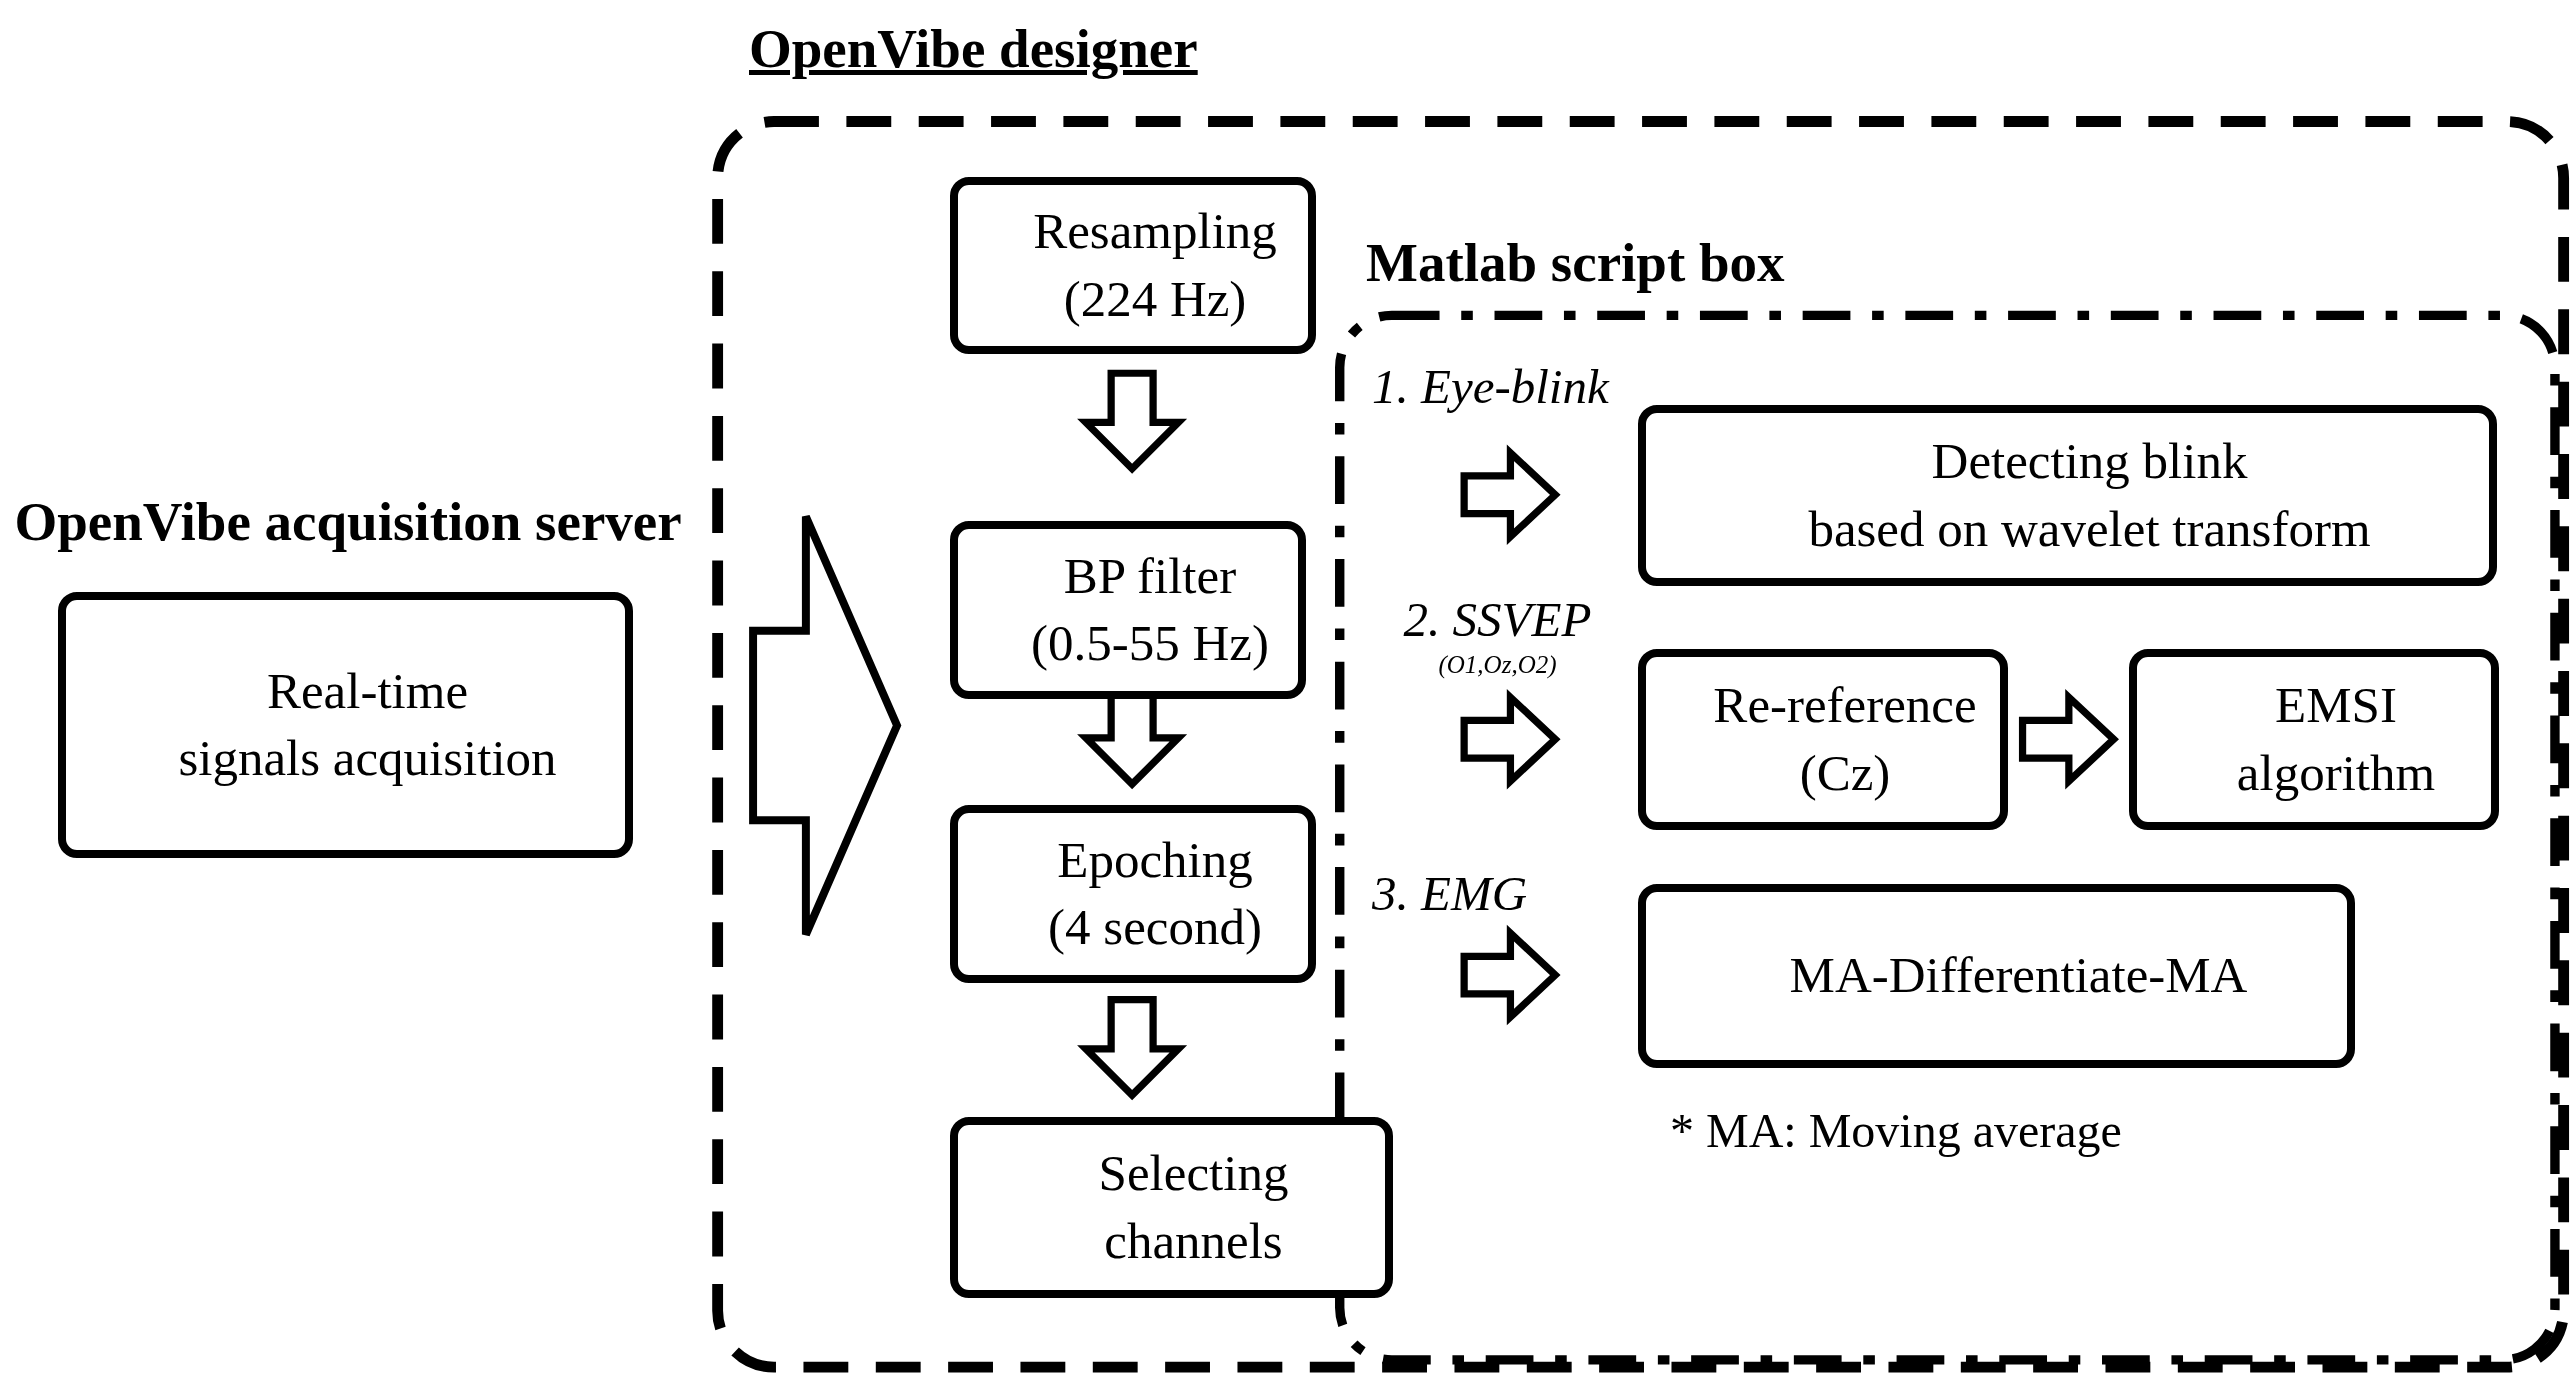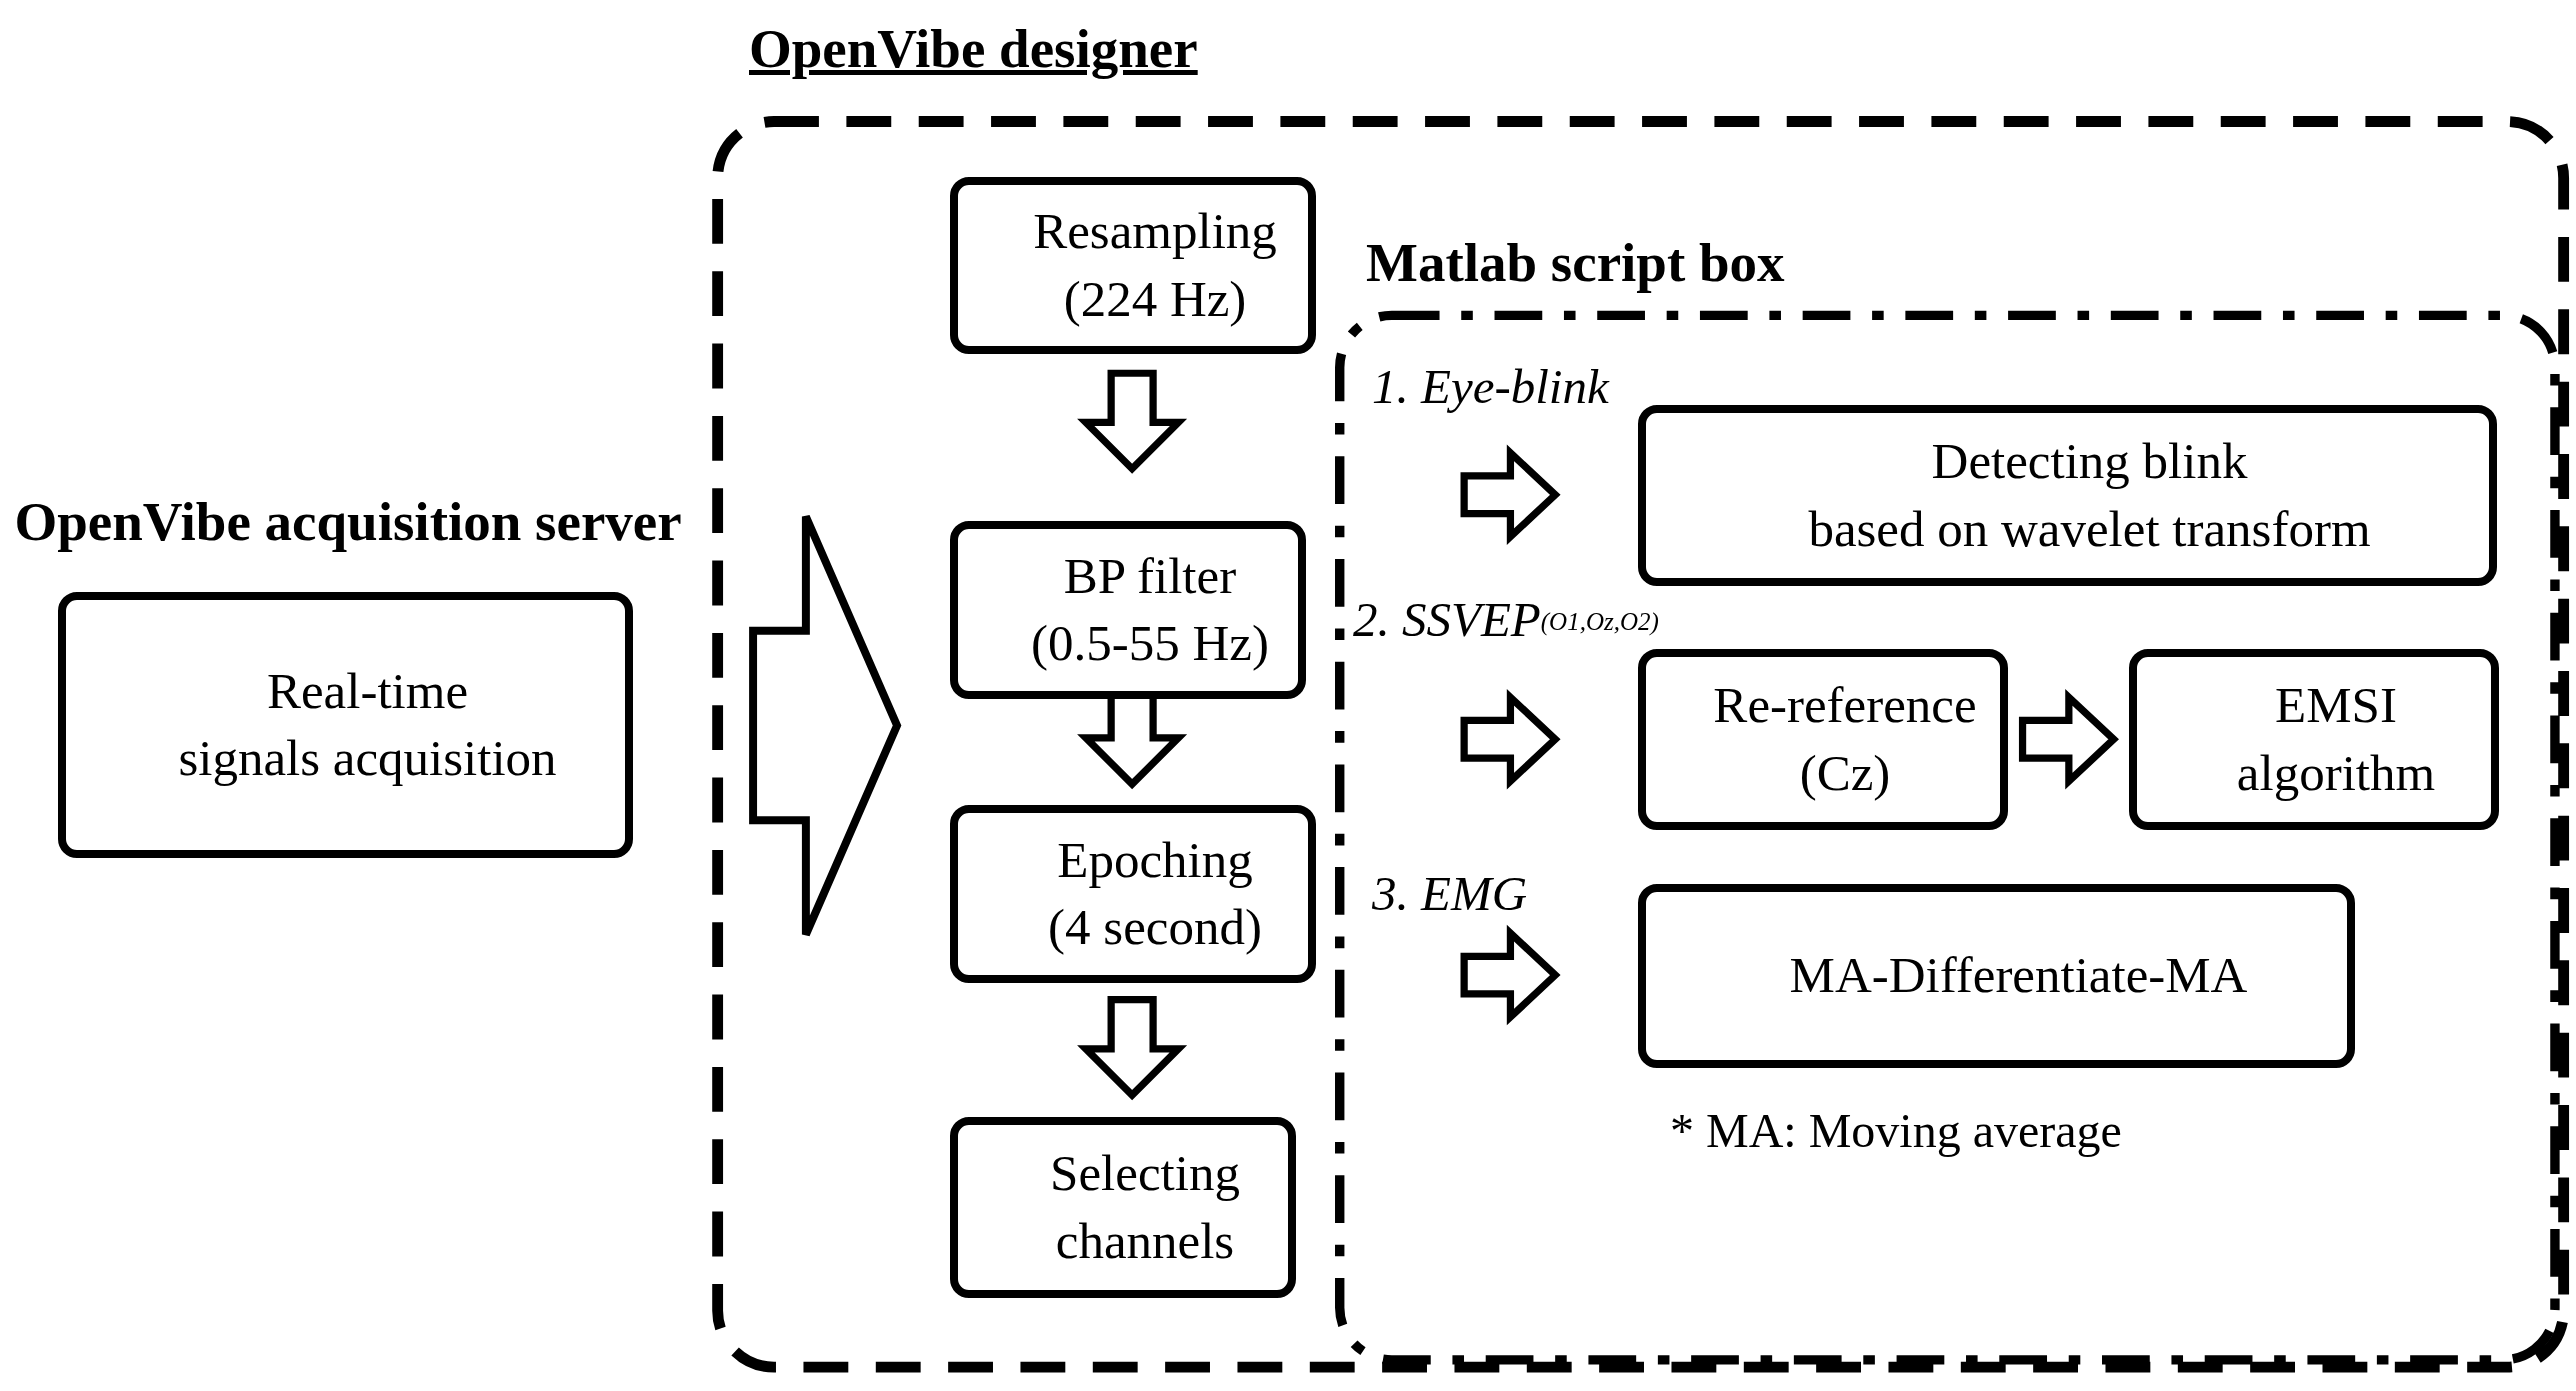--- a/index.html
+++ b/index.html
@@ -63,33 +63,33 @@
     position: absolute;
     font-size: 48px;
     line-height: 1.1;
     white-space: nowrap;
   }
   
   #realtime-box        { left: 58px;   top: 592px;  width: 575px;  height: 266px; }
   #resampling-box      { left: 950px; top: 177px;  width: 366px;  height: 177px; }
   #bp-filter-box       { left: 950px; top: 521px;  width: 356px;  height: 178px; }
   #epoching-box        { left: 950px; top: 805px; width: 366px;  height: 178px; }
-  #selecting-box       { left: 950px; top: 1117px; width: 346px;  height: 181px; }
+  #selecting-box       { left: 950px; top: 1117px; width: 443px;  height: 181px; }
   #detecting-box       { left: 1638px; top: 405px;  width: 859px; height: 181px; }
   #rereference-box     { left: 1638px; top: 649px;  width: 370px;  height: 181px; }
   #emsi-box            { left: 2129px; top: 649px;  width: 370px;  height: 181px; }
   #ma-box              { left: 1638px; top: 884px; width: 717px; height: 184px; }
 
   #acquisition-title   { left: 14.5px;   top: 492px; }
   #designer-title      { left: 749px; top: 19px; text-decoration: underline; }
   #matlab-title        { left: 1366px; top: 233px; }
 
   #step1-label         { left: 1372px; top: 360px; }
   #step2-block         { position: absolute; left: 1353px; top: 593px; width: 289px;
-                         display: flex; align-items: center; justify-content: space-between; }
+                         display: flex; flex-direction: column; align-items: center; justify-content: space-between; }
   #step2-label         { position: static; }
   #step2-sub-label     { position: static; margin-top: 4.3px; }
   #step3-label         { left: 1372px; top: 867px; }
   #ma-note             { left: 1670px; top: 1105px; }
 </style>
 </head>
 <body>
 
 <div id="canvas">
 

